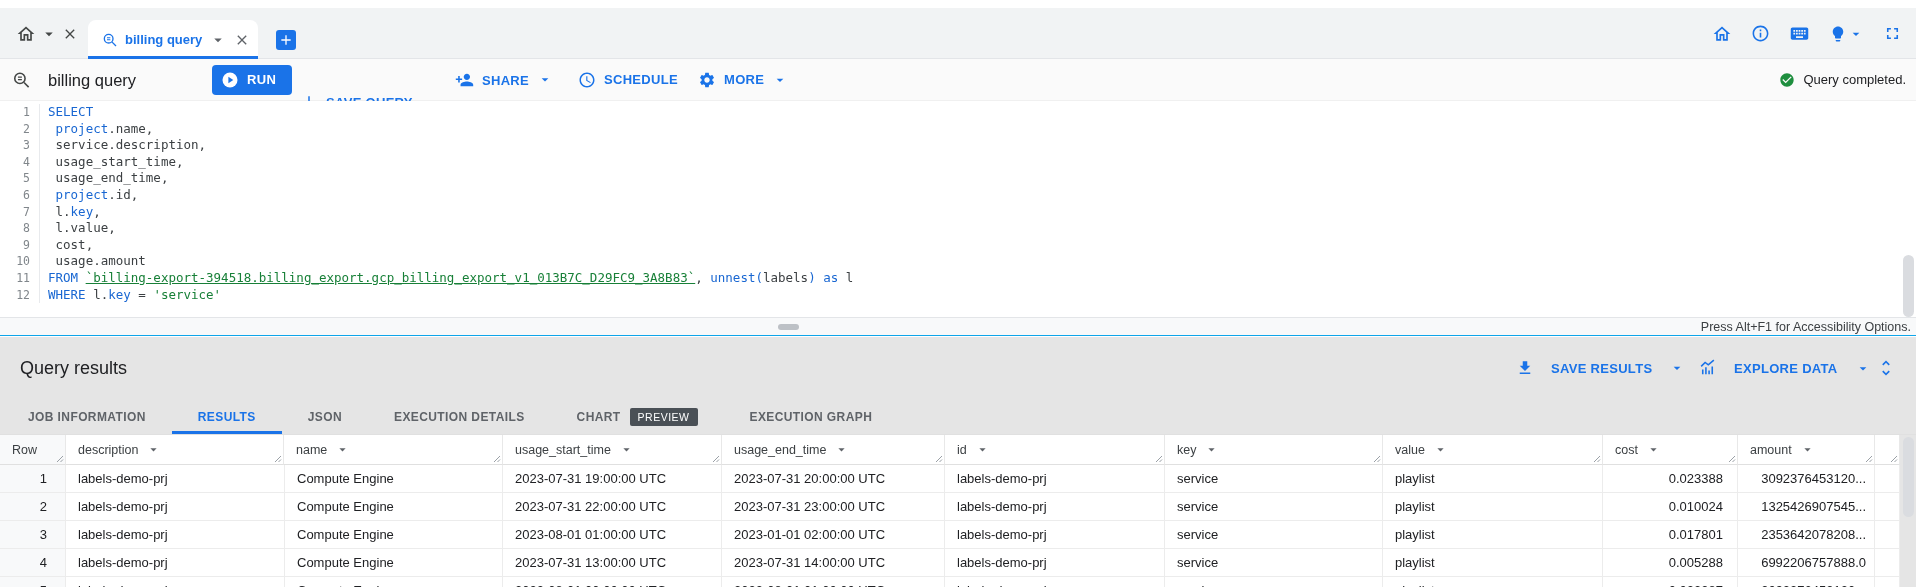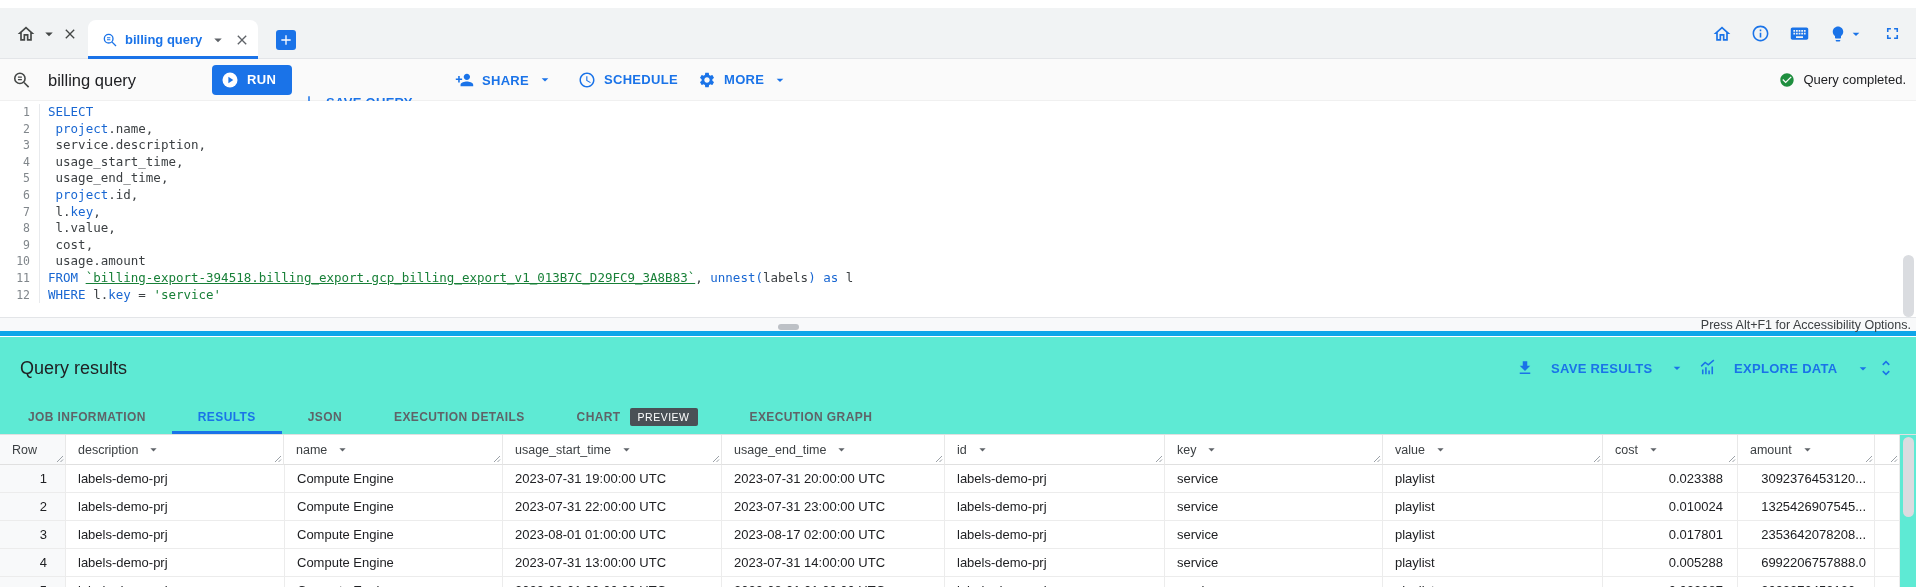--- a/index.html
+++ b/index.html
@@ -37,26 +37,26 @@
   .code-line { display:flex; height:16.6px; white-space:pre; }
   .gutter { flex:none; width:40px; padding-right:9px; text-align:right; color:#80868b; font-size:11.5px; border-right:1px solid #e8eaed; }
   .code-content { padding-left:8px; color:#3c4043; }
   .tok-kw { color:#1967d2; }
   .tok-pl { color:#3c4043; }
   .tok-lnk { color:#188038; text-decoration:underline; }
   .tok-str { color:#188038; }
   .editor-scroll-thumb { position:absolute; right:2px; top:154px; width:11px; height:62px; background:#dadce0; border-radius:6px; }
 
   
-  .splitter { position:absolute; top:317px; left:0; right:0; height:19px; background:#f8f9fa; border-top:1px solid #e3e5e8; border-bottom:5px solid #0ea5e9; }
+  .splitter { position:absolute; top:317px; left:0; right:0; height:19px; background:#f8f9fa; border-top:1px solid #e3e5e8; border-bottom:1px solid #0ea5e9; }
   .splitter-pill { position:absolute; left:778px; top:6px; width:21px; height:6px; border-radius:3px; background:#bdc1c6; cursor:row-resize; }
   .a11y-hint { position:absolute; right:5px; top:0; bottom:0; display:flex; align-items:center; font-size:12.5px; color:#3c4043; }
 
   
-  .results-panel { position:absolute; top:337px; left:0; right:0; bottom:0; background:#5eead4; }
+  .results-panel { position:absolute; top:337px; left:0; right:0; bottom:0; background:#e5e5e5; }
   .results-header { position:absolute; top:0; left:0; right:0; height:62px; }
   .results-title { position:absolute; left:20px; top:50%; transform:translateY(-50%); font-size:18px; color:#202124; }
   .rh-btn { position:absolute; top:50%; transform:translateY(-50%); display:flex; align-items:center; gap:17px; color:#1a73e8; font-size:13px; font-weight:600; letter-spacing:.3px; white-space:nowrap; cursor:pointer; }
   .rh-save { left:1516px; } .rh-explore { left:1698px; }
   .unfold-btn { position:absolute; left:1876px; top:50%; transform:translateY(-50%); color:#1a73e8; cursor:pointer; }
 
   .results-tabs { position:absolute; top:62px; left:0; right:0; height:36px; border-bottom:1px solid #e0e0e0; display:flex; padding-left:2px; }
   .rtab { position:relative; height:100%; display:flex; align-items:center; padding:0 26px; font-size:12px; font-weight:600; letter-spacing:.4px; color:#5f6368; cursor:pointer; white-space:nowrap; }
   .rtab.active { color:#1a73e8; }
   .rtab.active::after { content:""; position:absolute; left:0; right:0; bottom:0; height:3px; background:#1a73e8; }
@@ -494,21 +494,21 @@
             <div class="tcell" style="width: 220px;">playlist</div>
             <div class="tcell al-right" style="width: 135px; padding-right: 14px;">0.010024</div>
             <div class="tcell al-right" style="width: 137px; padding-right: 8px;">1325426907545...</div>
             <div class="tcell" style="width: 16px;"></div>
           </div>
           <div class="trow">
             <div class="tcell col-first rownum al-right" style="width: 66px;">3</div>
             <div class="tcell" style="width: 219px;">labels-demo-prj</div>
             <div class="tcell" style="width: 218px;">Compute Engine</div>
             <div class="tcell" style="width: 219px;">2023-08-01 01:00:00 UTC</div>
-            <div class="tcell" style="width: 223px;">2023-08-17 02:00:00 UTC</div>
+            <div class="tcell" style="width: 223px;">2023-01-01 02:00:00 UTC</div>
             <div class="tcell" style="width: 220px;">labels-demo-prj</div>
             <div class="tcell" style="width: 218px;">service</div>
             <div class="tcell" style="width: 220px;">playlist</div>
             <div class="tcell al-right" style="width: 135px; padding-right: 14px;">0.017801</div>
             <div class="tcell al-right" style="width: 137px; padding-right: 8px;">2353642078208...</div>
             <div class="tcell" style="width: 16px;"></div>
           </div>
           <div class="trow">
             <div class="tcell col-first rownum al-right" style="width: 66px;">4</div>
             <div class="tcell" style="width: 219px;">labels-demo-prj</div>

